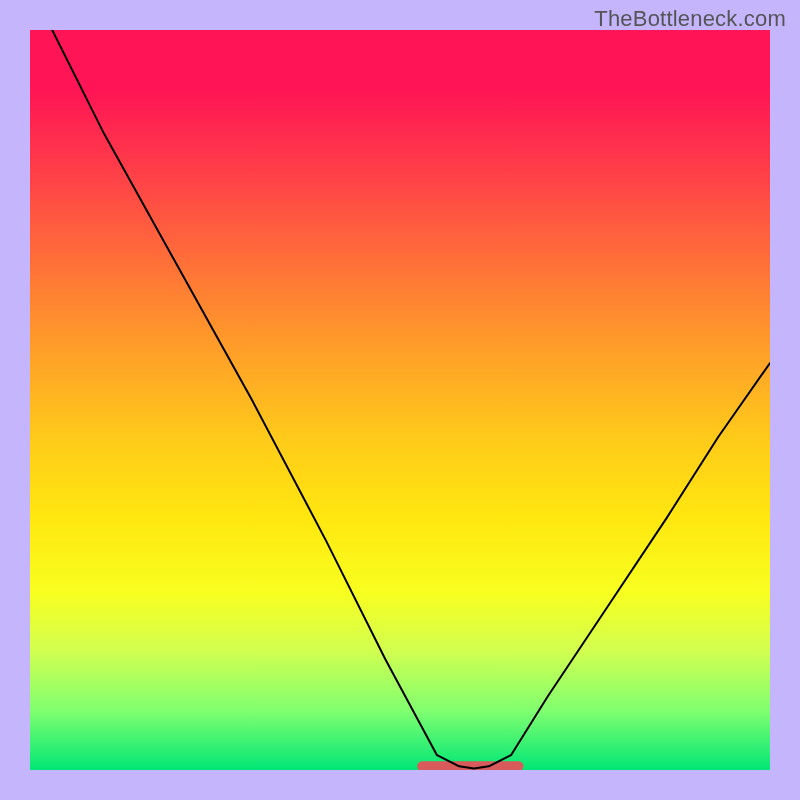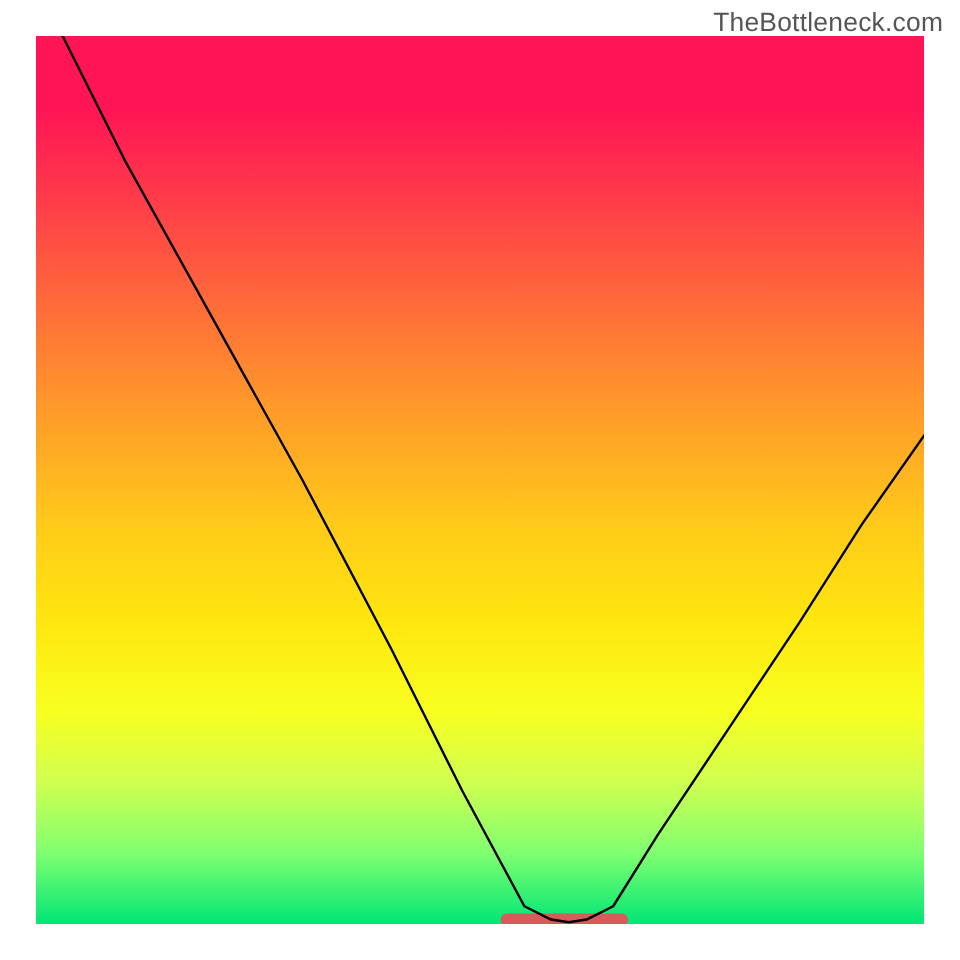--- a/index.html
+++ b/index.html
@@ -8,21 +8,21 @@
     width: 800px;
     height: 800px;
     background: #000;
     font-family: Arial, Helvetica, sans-serif;
     overflow: hidden;
   }
   .frame {
     position: relative;
     width: 800px;
     height: 800px;
-    background: #ffffff;
+    background: #c4b5fd;
   }
   .watermark {
     position: absolute;
     top: 6px;
     right: 14px;
     color: #555;
     font-size: 22px;
     font-weight: 400;
     letter-spacing: 0.2px;
     z-index: 5;

